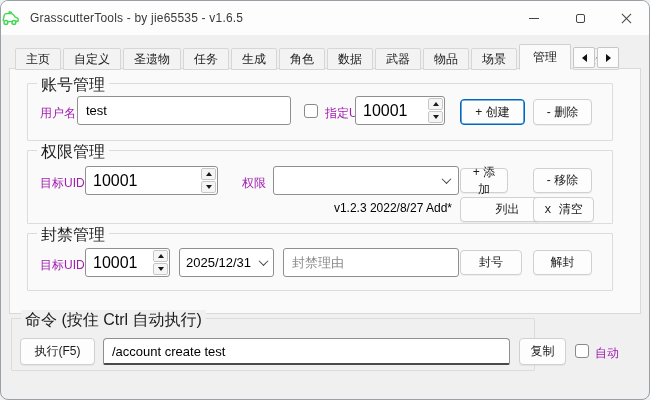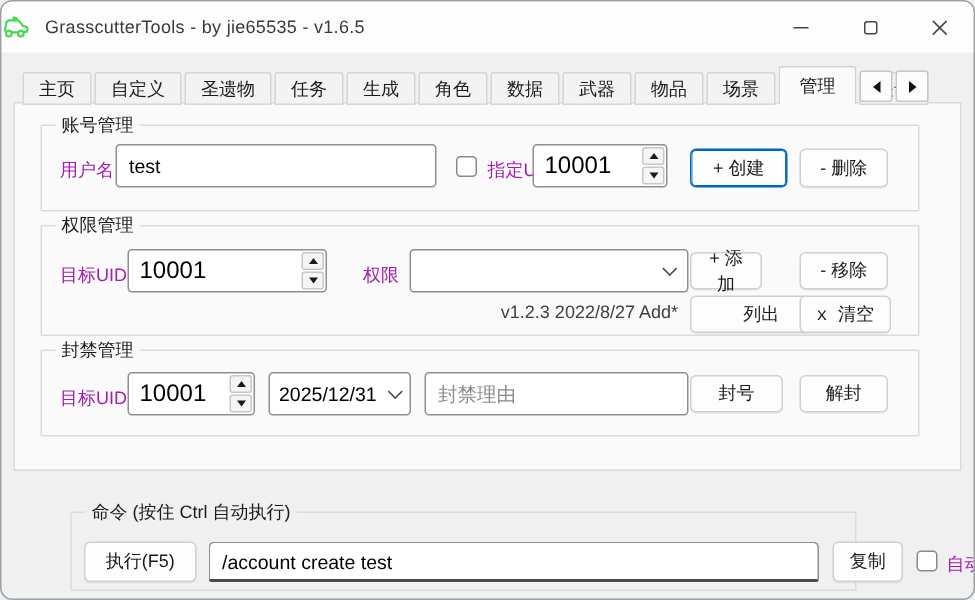--- a/index.html
+++ b/index.html
@@ -26,24 +26,24 @@
   .tab.sel{height:26px;line-height:25px;padding:0 13px;background:#fafafa;border-color:#d0d0d0;
     border-bottom:1px solid #fafafa;z-index:4;}
   .tab-arrows{position:absolute;left:572px;top:46px;display:flex;gap:2px;z-index:5;}
   .arrow-btn{width:22px;height:21px;background:#fcfcfc;border:1px solid #c6c6c6;border-radius:2px;
     display:flex;align-items:center;justify-content:center;}
   .tri-l{width:0;height:0;border-top:4px solid transparent;border-bottom:4px solid transparent;border-right:5px solid #111;}
   .tri-r{width:0;height:0;border-top:4px solid transparent;border-bottom:4px solid transparent;border-left:5px solid #111;}
   
   .panel{position:absolute;left:8px;top:67px;width:632px;height:246px;background:#fafafa;border:1px solid #d9d9d9;}
   .group{position:absolute;border:1px solid #dcdcdc;border-radius:1px;}
-  .gtitle{position:absolute;top:-9px;left:9px;background:#fafafa;padding:0 4px;font-size:12px;color:#1c1c1c;white-space:nowrap;}
+  .gtitle{position:absolute;top:-9px;left:9px;background:#fafafa;padding:0 4px;font-size:16px;color:#1c1c1c;white-space:nowrap;}
   .group.on-gray .gtitle{background:#f0f0f0;}
   .lbl{position:absolute;font-size:12px;color:#a21caf;white-space:nowrap;}
-  .note{position:absolute;font-size:12px;color:#404040;white-space:nowrap;}
+  .note{position:absolute;font-size:12px;color:#000000;white-space:nowrap;}
   
   .tbox{position:absolute;background:#fff;border:1px solid #8f8f8f;border-radius:3px;
     font-size:13px;color:#000;padding:0 8px;font-family:inherit;outline:none;}
   .tbox::placeholder{color:#8a8a8a;}
   .spinbox{position:absolute;background:#fff;border:1px solid #8f8f8f;border-radius:3px;display:flex;overflow:hidden;}
   .spin-val{flex:1;min-width:0;border:none;outline:none;background:transparent;font-size:16px;color:#000;
     padding:0 0 0 7px;font-family:inherit;}
   .spin-btns{width:17px;display:flex;flex-direction:column;padding:1px;gap:1px;}
   .spin-b{flex:1;background:#f5f5f5;border:1px solid #c7c7c7;border-radius:2px;display:flex;align-items:center;justify-content:center;}
   .tri-up{width:0;height:0;border-left:3px solid transparent;border-right:3px solid transparent;border-bottom:4px solid #1a1a1a;}
@@ -177,21 +177,21 @@
       <div class="combo" style="left:151px;top:14px;width:95px;height:29px;padding:0 6px;">
         <span>2025/12/31</span>
         <span class="chev"></span>
       </div>
       <input class="tbox" style="left: 255px; top: 14px; width: 176px; height: 29px;" placeholder="封禁理由">
       <button class="btn" style="left:432px;top:16px;width:62px;height:25px;">封号</button>
       <button class="btn" style="left:505px;top:16px;width:59px;height:25px;">解封</button>
     </div>
   </div>
 
-  <div class="group on-gray" style="left:10px;top:340px;width:524px;height:53px;margin-left:36px;">
+  <div class="group on-gray" style="left:10px;top:317px;width:524px;height:53px;">
     <span class="gtitle">命令 (按住 Ctrl 自动执行)</span>
     <button class="btn" style="left:8px;top:19px;width:75px;height:27px;">执行(F5)</button>
     <input class="tbox cmd-input" style="left: 91px; top: 19px; width: 407px; height: 27px;" value="/account create test">
     <button class="btn" style="left:507px;top:19px;width:47px;height:27px;">复制</button>
     <span class="cb" style="left:563px;top:25px;"></span>
     <span class="lbl" style="left:583px;top:26px;">自动</span>
   </div>
 
 </div>
 

